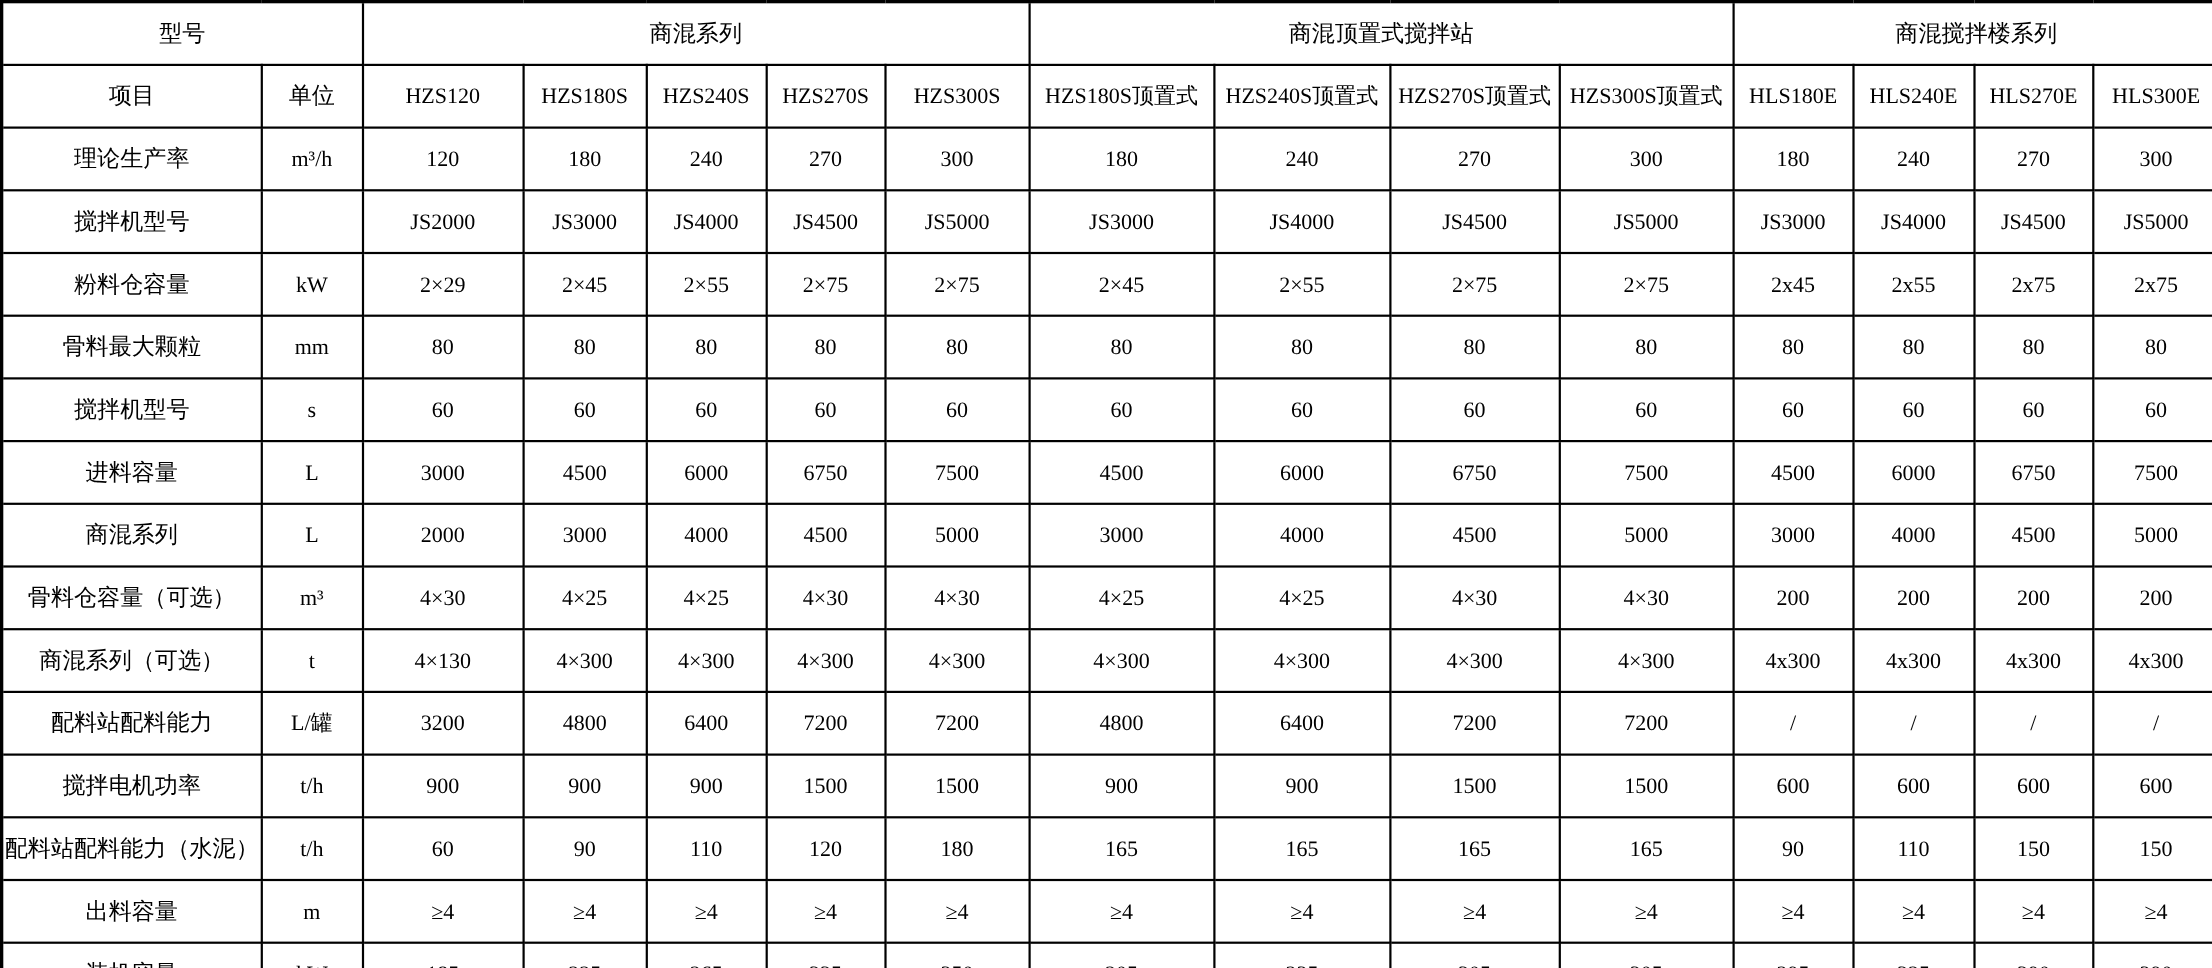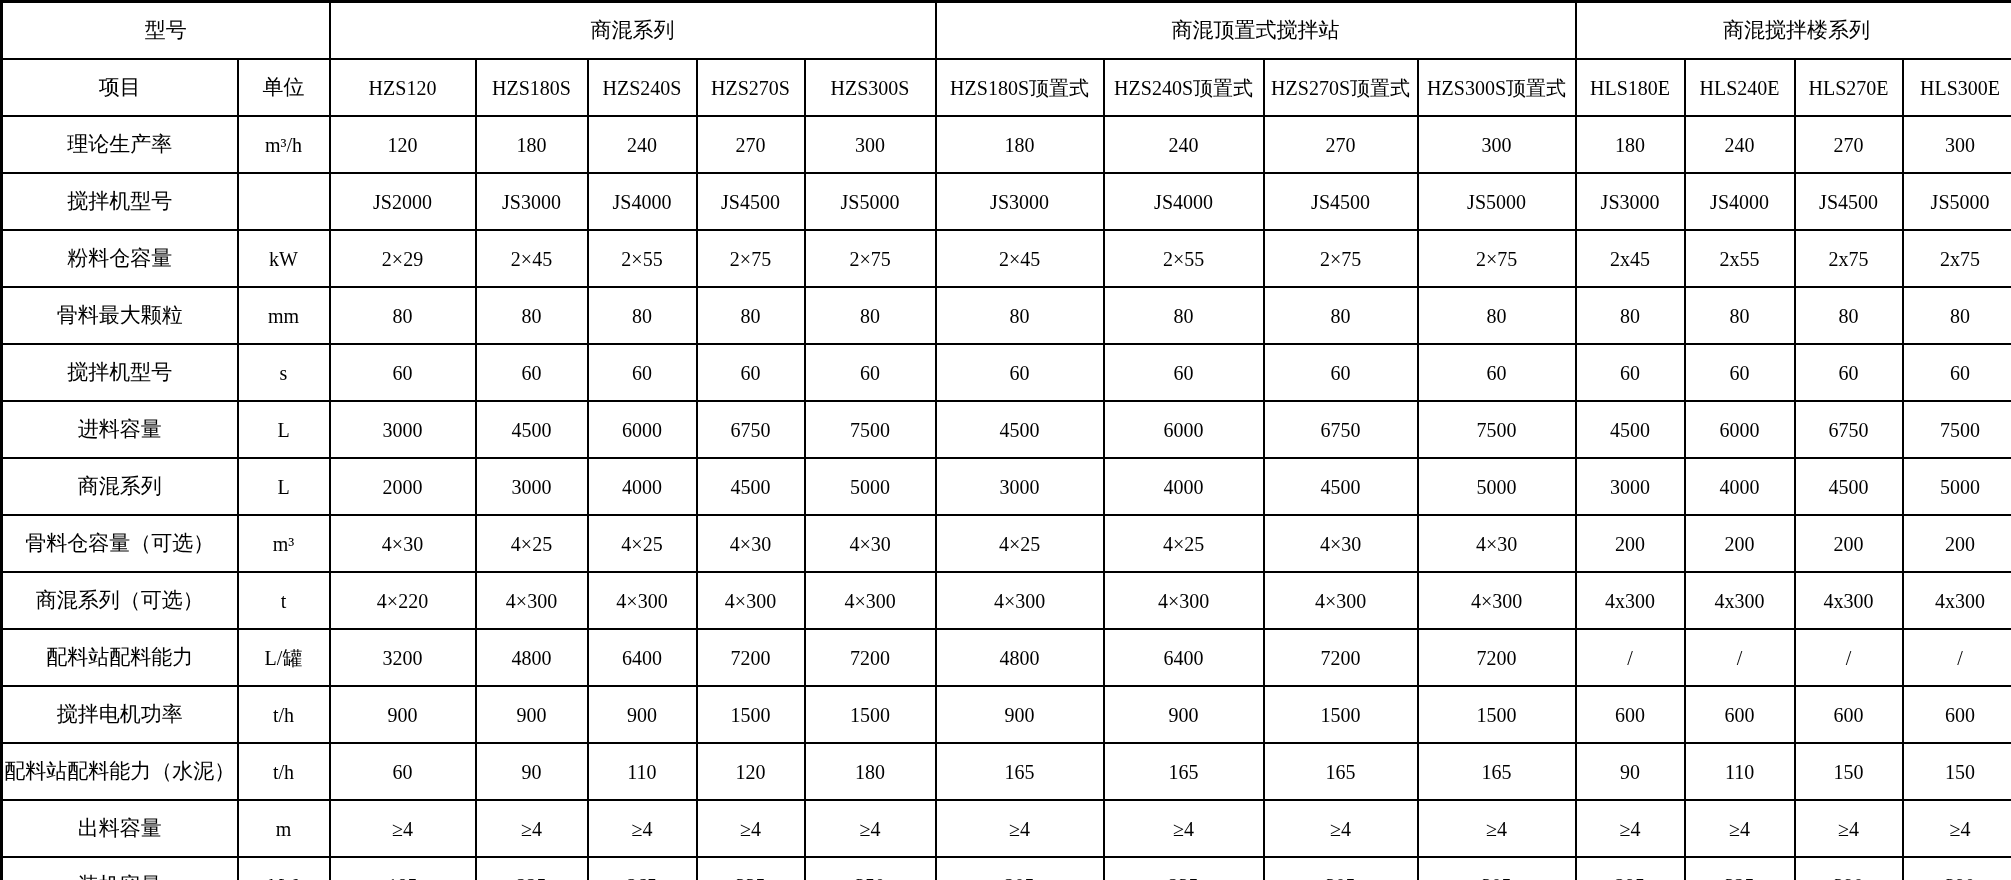--- a/index.html
+++ b/index.html
@@ -226,21 +226,21 @@
           <td class="latin">4×30</td>
           <td class="latin">4×30</td>
           <td class="latin">200</td>
           <td class="latin">200</td>
           <td class="latin">200</td>
           <td class="latin">200</td>
         </tr>
         <tr>
           <td>商混系列（可选）</td>
           <td class="latin">t</td>
-          <td class="latin">4×220</td>
+          <td class="latin">4×130</td>
           <td class="latin">4×300</td>
           <td class="latin">4×300</td>
           <td class="latin">4×300</td>
           <td class="latin">4×300</td>
           <td class="latin">4×300</td>
           <td class="latin">4×300</td>
           <td class="latin">4×300</td>
           <td class="latin">4×300</td>
           <td class="latin">4x300</td>
           <td class="latin">4x300</td>

